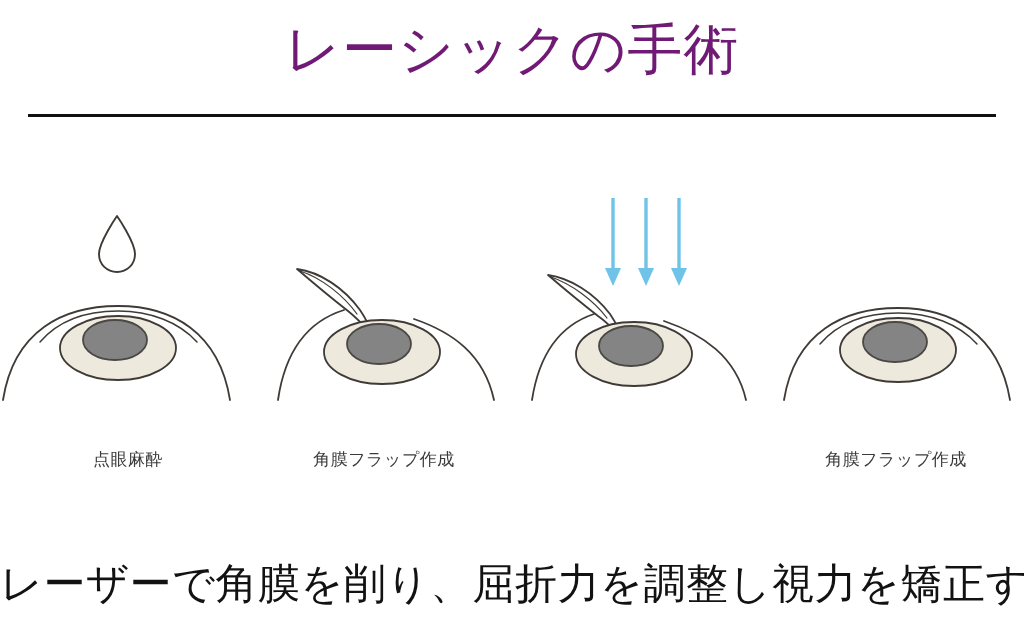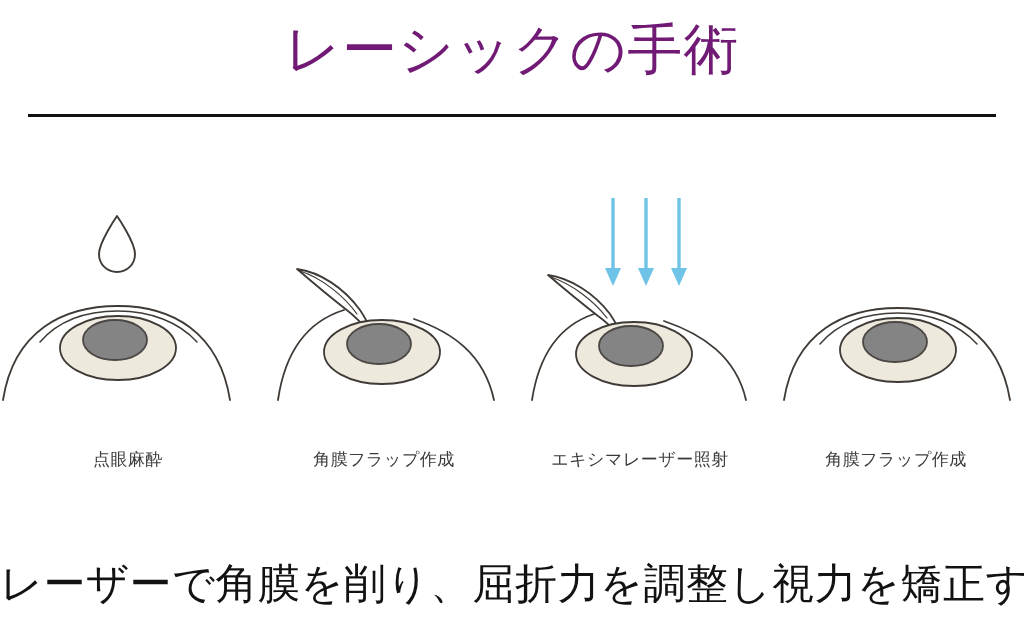--- a/index.html
+++ b/index.html
@@ -161,21 +161,20 @@
         <path d="M36 95 C58 98 82 113 98 134 C104 143 108 151 110 158
                  C104 152 96 143 86 136 C68 122 50 107 36 95 Z" fill="#ffffff" stroke="#3f3a36" stroke-width="1.8" stroke-linejoin="round"></path>
         <path d="M39 97 C60 104 82 121 95 138" fill="none" stroke="#3f3a36" stroke-width="1.2" stroke-linecap="round"></path>
         <path d="M110 158 C106 164 98 168 90 170" fill="none" stroke="#3f3a36" stroke-width="1.5" stroke-linecap="round"></path>
 
         <ellipse cx="122" cy="174" rx="58" ry="32" fill="#ede9dd" stroke="#3f3a36" stroke-width="1.8"></ellipse>
 
         <ellipse cx="119" cy="166" rx="32" ry="20" fill="#848484" stroke="#4a4744" stroke-width="1.8"></ellipse>
       </svg>
     </div>
-    <div class="panel-label">エキシマレーザー照射</div>
   </div>
 
   <div class="panel">
     <div class="panel-art">
       <svg viewBox="0 0 256 265" xmlns="http://www.w3.org/2000/svg">
 
         <path d="M16 220 C27 152 76 128 130 128 C184 128 231 154 242 220" fill="none" stroke="#3f3a36" stroke-width="1.8" stroke-linecap="round"></path>
 
         <path d="M52 164 C70 143 98 133 130 133 C162 133 191 144 209 164" fill="none" stroke="#3f3a36" stroke-width="1.5" stroke-linecap="round"></path>
 

